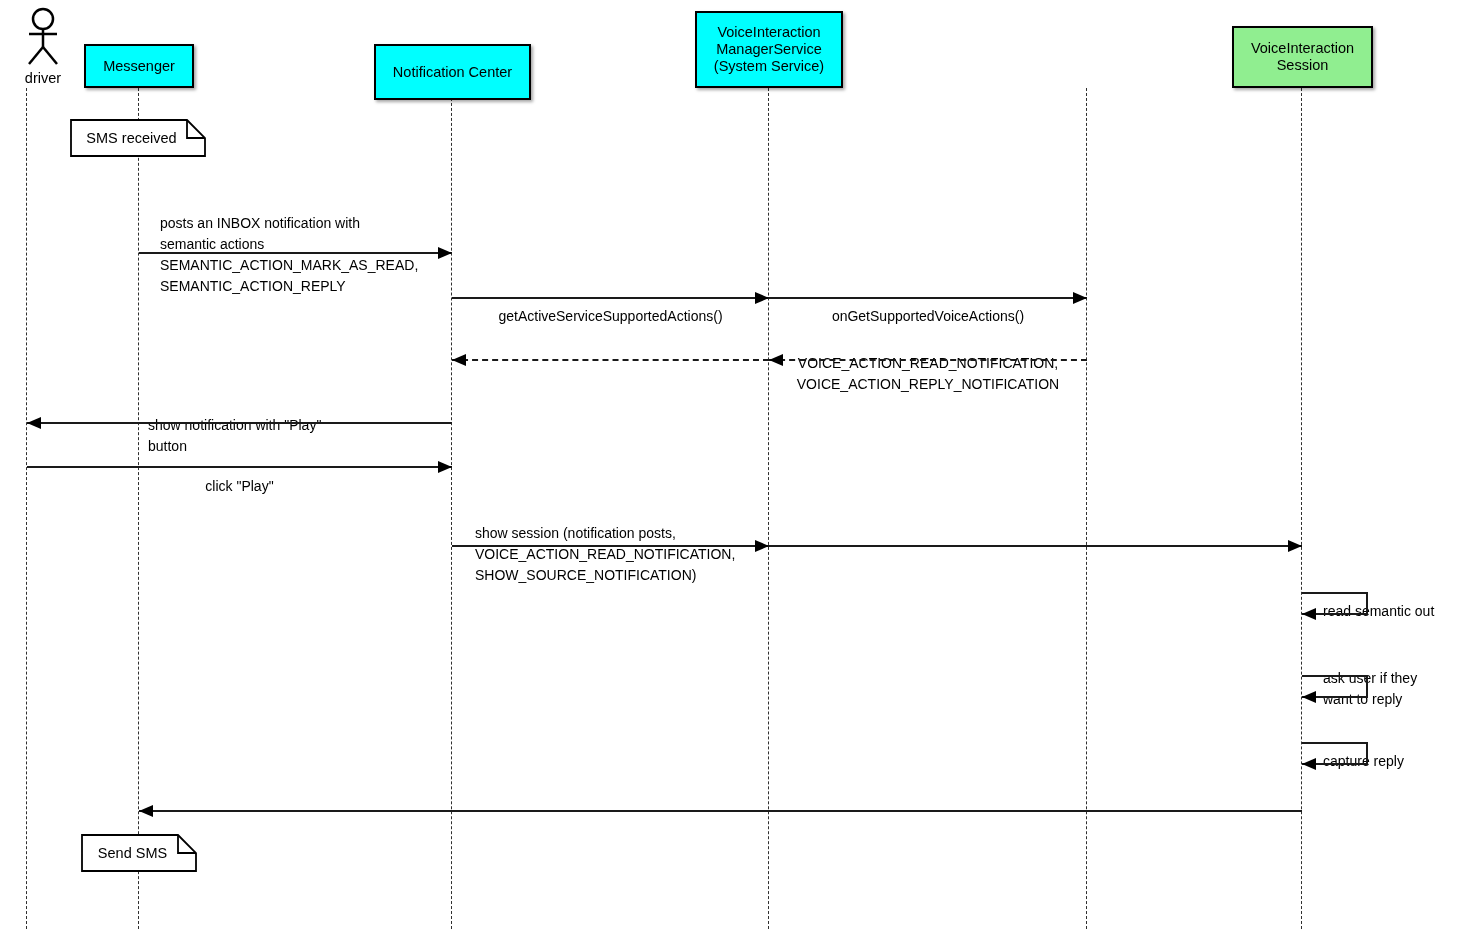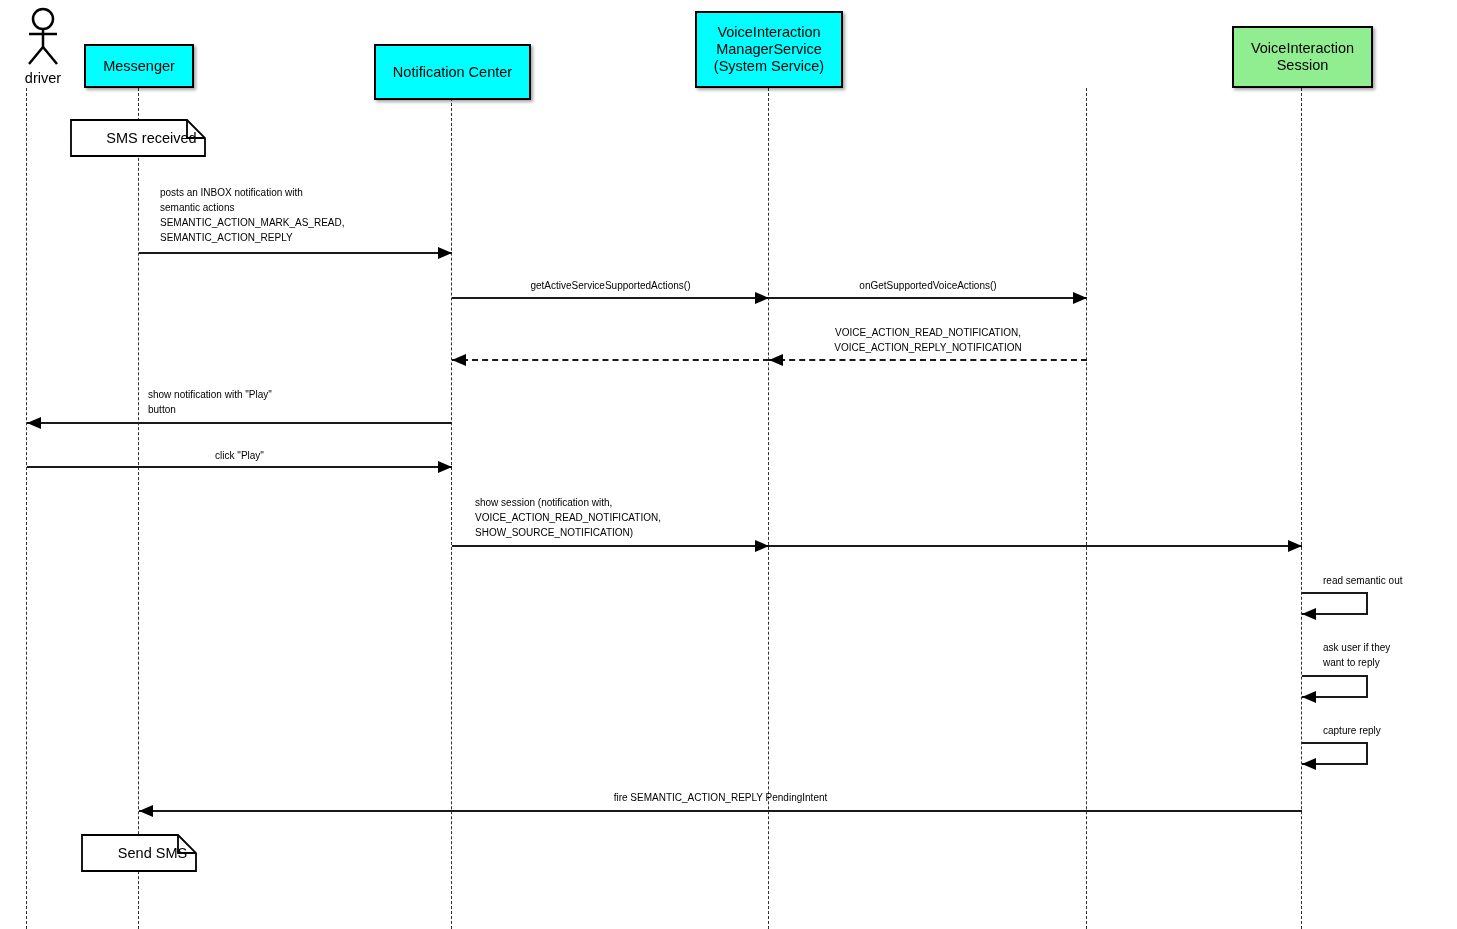--- a/index.html
+++ b/index.html
@@ -14,24 +14,24 @@
     box-shadow:2px 2px 3px rgba(0,0,0,0.35);
   }
   .p-cyan{background:#00FFFF;}
   .p-green{background:#90EE90;}
   .lifeline{position:absolute;width:0;border-left:1.5px dashed #2f2f2f;}
   .mline{position:absolute;height:0;border-top:2px solid #1a1a1a;}
   .mline.dashed{border-top-style:dashed;}
   .ah{position:absolute;width:0;height:0;border-top:6px solid transparent;border-bottom:6px solid transparent;}
   .ah.r{border-left:14px solid #000;}
   .ah.l{border-right:14px solid #000;}
-  .mlabel{position:absolute;font-size:10px;line-height:15px;white-space:pre-line;}
+  .mlabel{position:absolute;font-size:14px;line-height:21px;white-space:pre-line;margin-top:28px;}
   .center{text-align:center;}
   .selfloop{position:absolute;box-sizing:border-box;border:2px solid #1a1a1a;border-left:none;}
-  .note{position:absolute;padding-left:40px;}
+  .note{position:absolute;}
   .note svg{position:absolute;left:0;top:0;}
   .note .ntext{
     position:absolute;left:0;top:0;right:14px;bottom:0;
     display:flex;align-items:center;justify-content:center;font-size:14.5px;
   }
   .actor{position:absolute;}
   .actor .alabel{position:absolute;left:0;top:64px;width:54px;text-align:center;font-size:14.5px;}
 </style>
 </head>
 <body>
@@ -97,21 +97,21 @@
 
   <div class="mlabel" style="left:148px;top:387px;">show notification with "Play"
 button</div>
   <div class="mline" style="left:27px;top:422px;width:425px;"></div>
   <div class="ah l" style="left:27px;top:417px;"></div>
 
   <div class="mlabel center" style="left:27px;top:448px;width:425px;">click "Play"</div>
   <div class="mline" style="left:27px;top:466px;width:425px;"></div>
   <div class="ah r" style="left:438px;top:461px;"></div>
 
-  <div class="mlabel" style="left:475px;top:495px;">show session (notification with,
+  <div class="mlabel" style="left:475px;top:495px;">show session (notification posts,
 VOICE_ACTION_READ_NOTIFICATION,
 SHOW_SOURCE_NOTIFICATION)</div>
   <div class="mline" style="left:452px;top:545px;width:317px;"></div>
   <div class="ah r" style="left:755px;top:540px;"></div>
 
   <div class="mline" style="left:769px;top:545px;width:533px;"></div>
   <div class="ah r" style="left:1288px;top:540px;"></div>
 
   <div class="mlabel" style="left:1323px;top:573px;">read semantic out</div>
   <div class="selfloop" style="left:1302px;top:592px;width:66px;height:23px;"></div>
@@ -119,21 +119,20 @@
 
   <div class="mlabel" style="left:1323px;top:640px;">ask user if they
 want to reply</div>
   <div class="selfloop" style="left:1302px;top:675px;width:66px;height:23px;"></div>
   <div class="ah l" style="left:1302px;top:691px;"></div>
 
   <div class="mlabel" style="left:1323px;top:723px;">capture reply</div>
   <div class="selfloop" style="left:1302px;top:742px;width:66px;height:23px;"></div>
   <div class="ah l" style="left:1302px;top:758px;"></div>
 
-  <div class="mlabel center" style="left:139px;top:790px;width:1163px;">fire SEMANTIC_ACTION_REPLY PendingIntent</div>
   <div class="mline" style="left:139px;top:810px;width:1163px;"></div>
   <div class="ah l" style="left:139px;top:805px;"></div>
 
   <div class="note" style="left:81px;top:834px;width:117px;height:38px;">
     <svg width="117" height="38">
       <path d="M1,1 H97 L115,19 V37 H1 Z" fill="#FFFFFF" stroke="#000" stroke-width="1.8"></path>
       <path d="M97,1 V19 H115" fill="none" stroke="#000" stroke-width="1.8"></path>
     </svg>
     <div class="ntext">Send SMS</div>
   </div>

